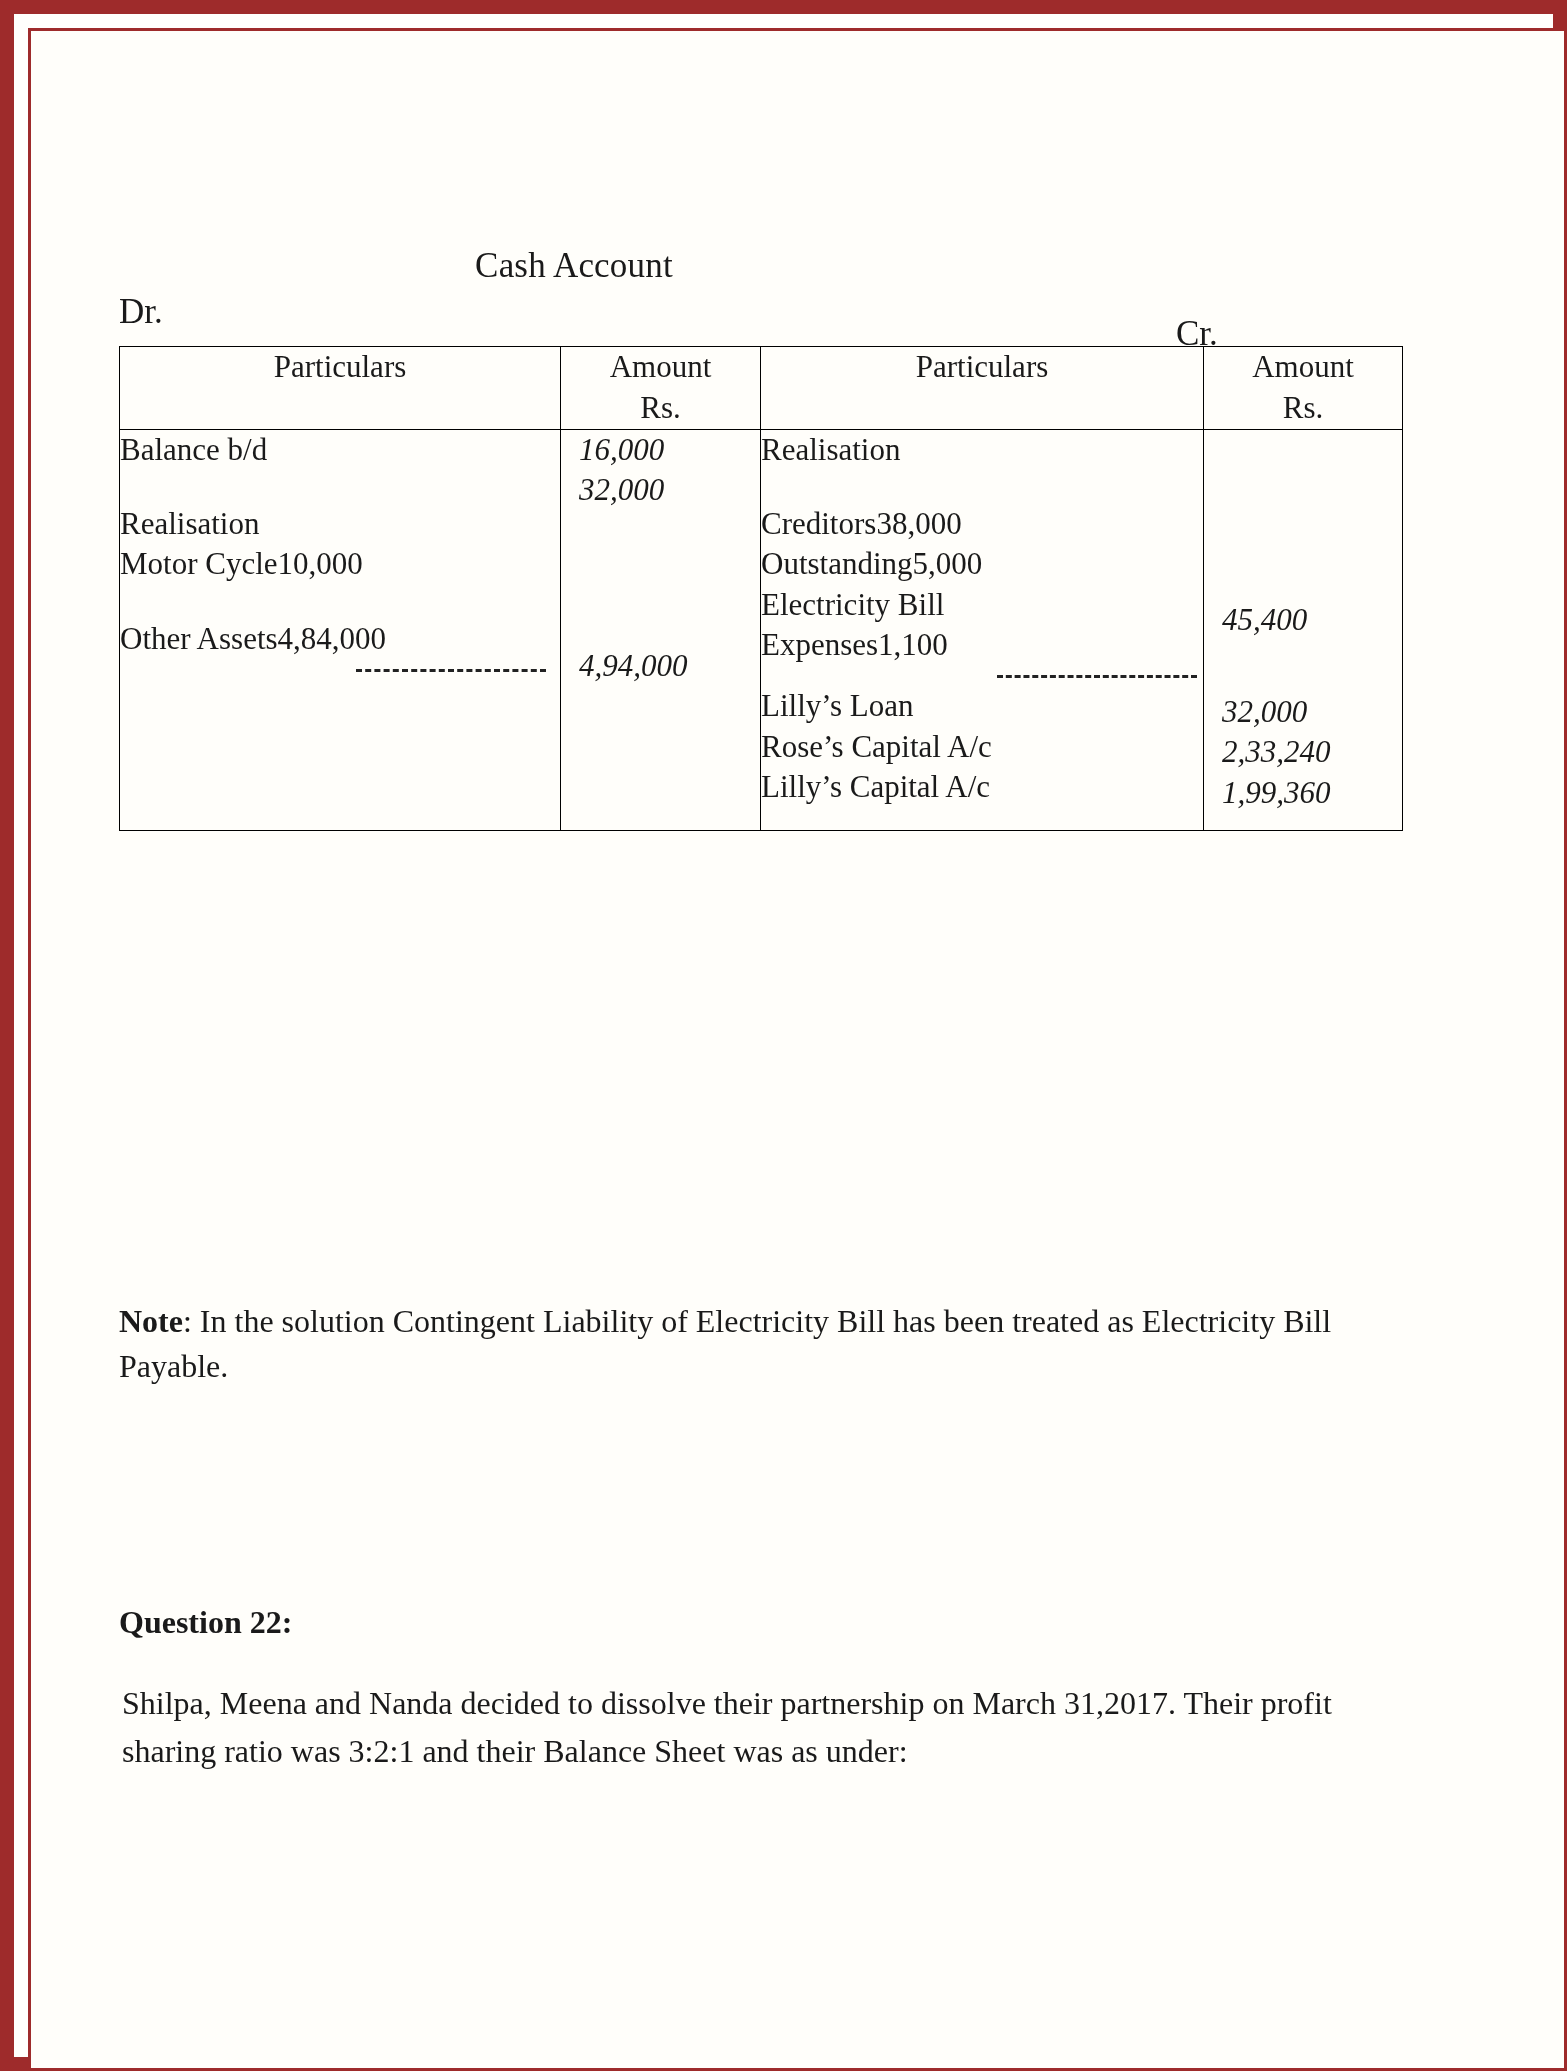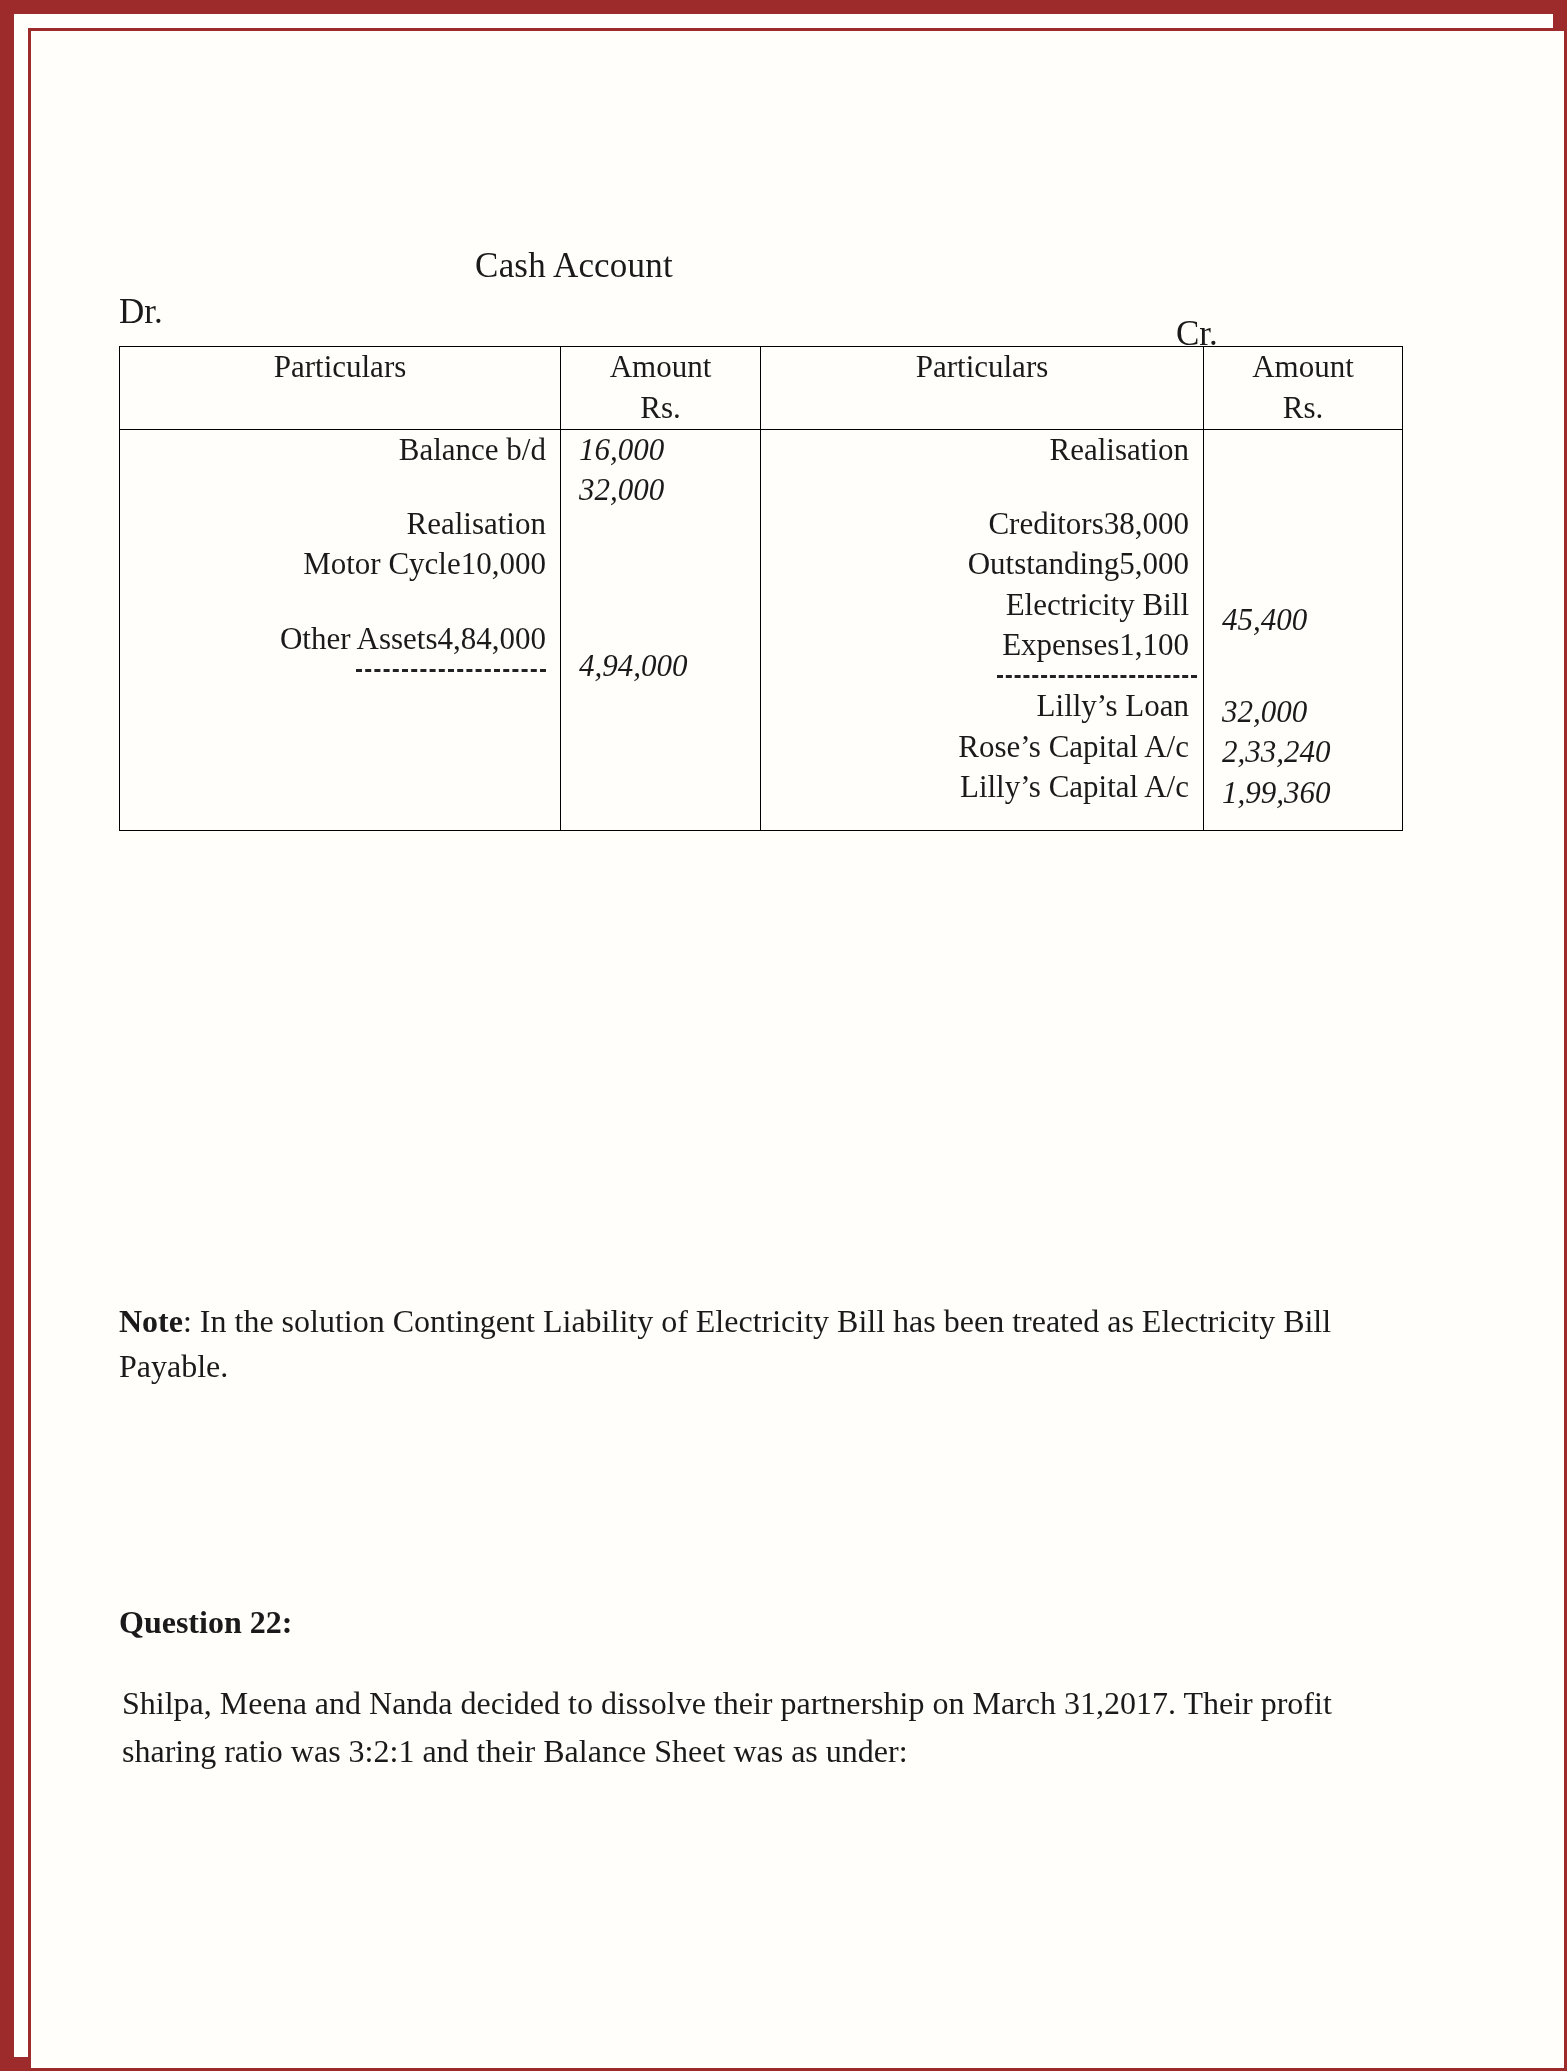--- a/index.html
+++ b/index.html
@@ -104,21 +104,21 @@
     height: 400px;
   }
   .body-cell.amt {
     padding-left: 18px;
     font-style: italic;
   }
 
   
   .ln {
     display: flex;
-    justify-content: flex-end;
+    justify-content: flex-start;
     white-space: nowrap;
   }
   .ln .lbl { }
   .ln .val { padding-right: 14px; }
   .blank { height: 34px; }
   .half-blank { height: 18px; }
 
   .dash-rule {
     border-top: 3px dashed #222;
     height: 0;

